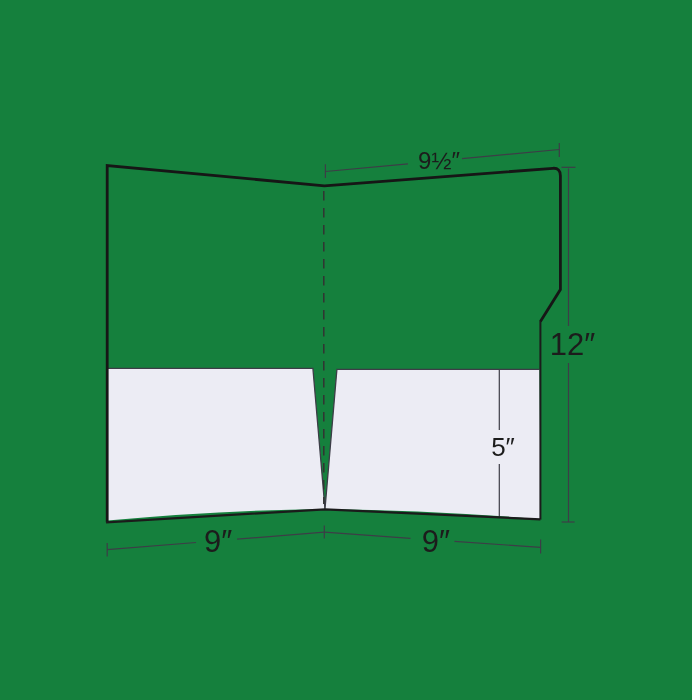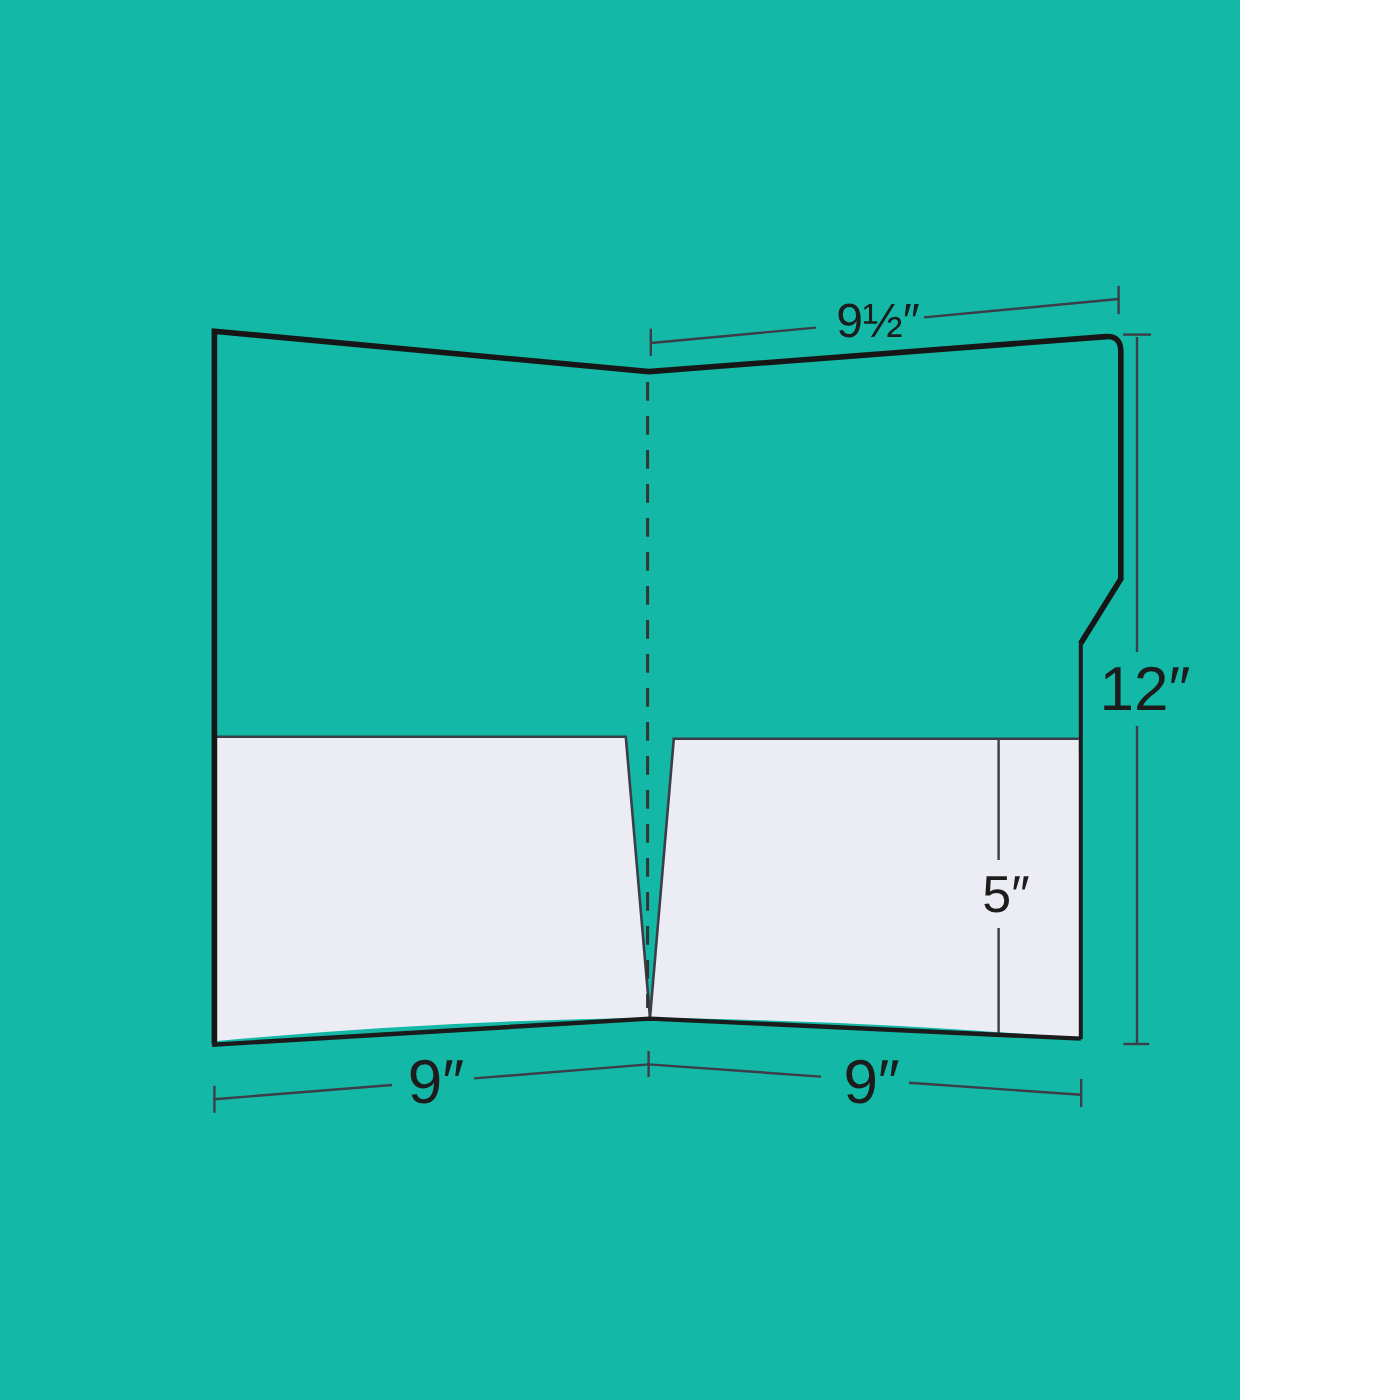--- a/index.html
+++ b/index.html
@@ -1,16 +1,16 @@
 <!DOCTYPE html>
 <html><head>
 <meta charset="utf-8">
 <style>
   html,body{margin:0;padding:0;background:#ffffff;}
-  .stage{width:620px;height:700px;position:relative;background:#14b8a6;overflow:hidden;}
+  .stage{width:692px;height:700px;position:relative;background:#15803d;overflow:hidden;}
   svg{display:block;}
   text{font-family:"Liberation Sans",sans-serif;fill:#1c1c1c;}
 </style>
 </head>
 <body>
 
 <div class="stage">
 <svg width="700" height="700" viewBox="0 0 700 700">
 
   <path d="M107.5,368.4 L312.9,368.4 L325,508.9 Q216,510.3 107.5,520.6 Z" fill="#ececf4" stroke="none"></path>

